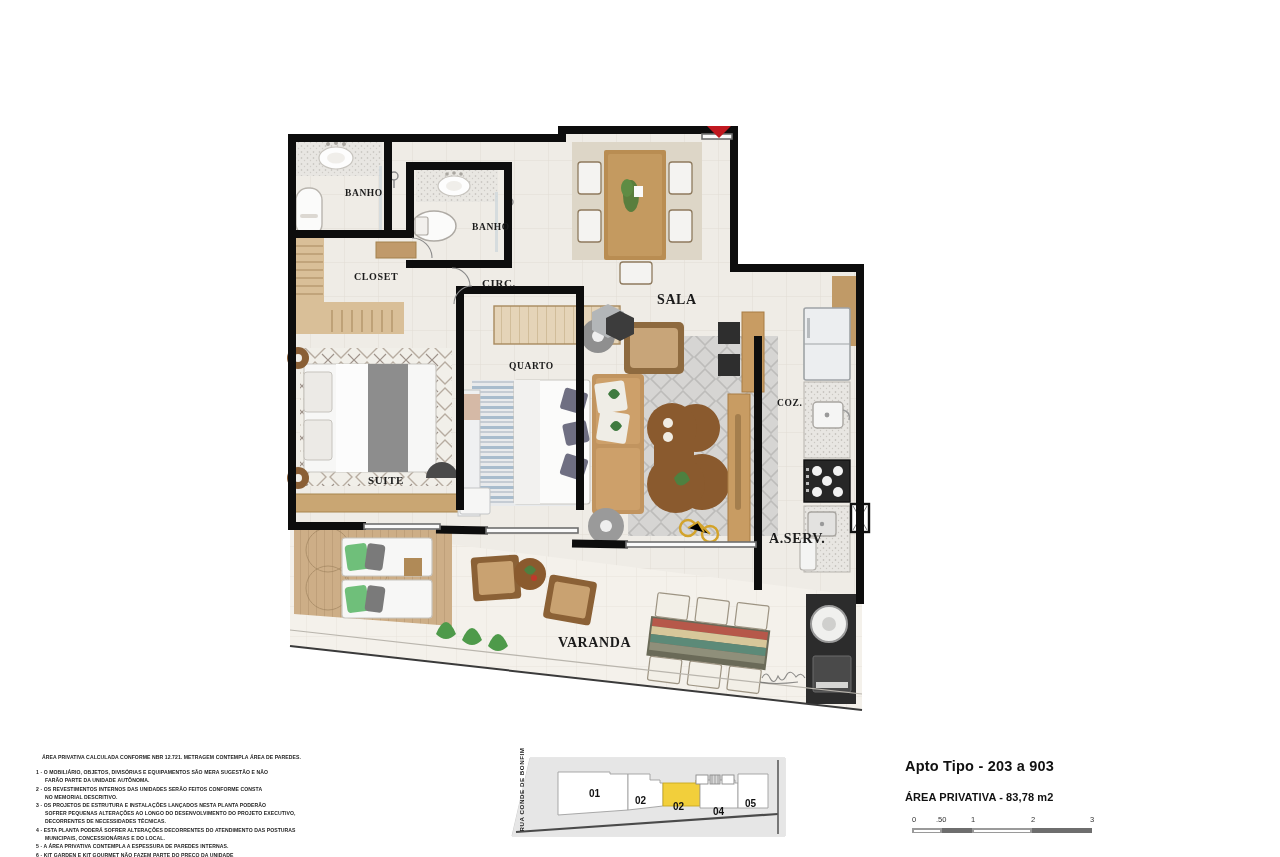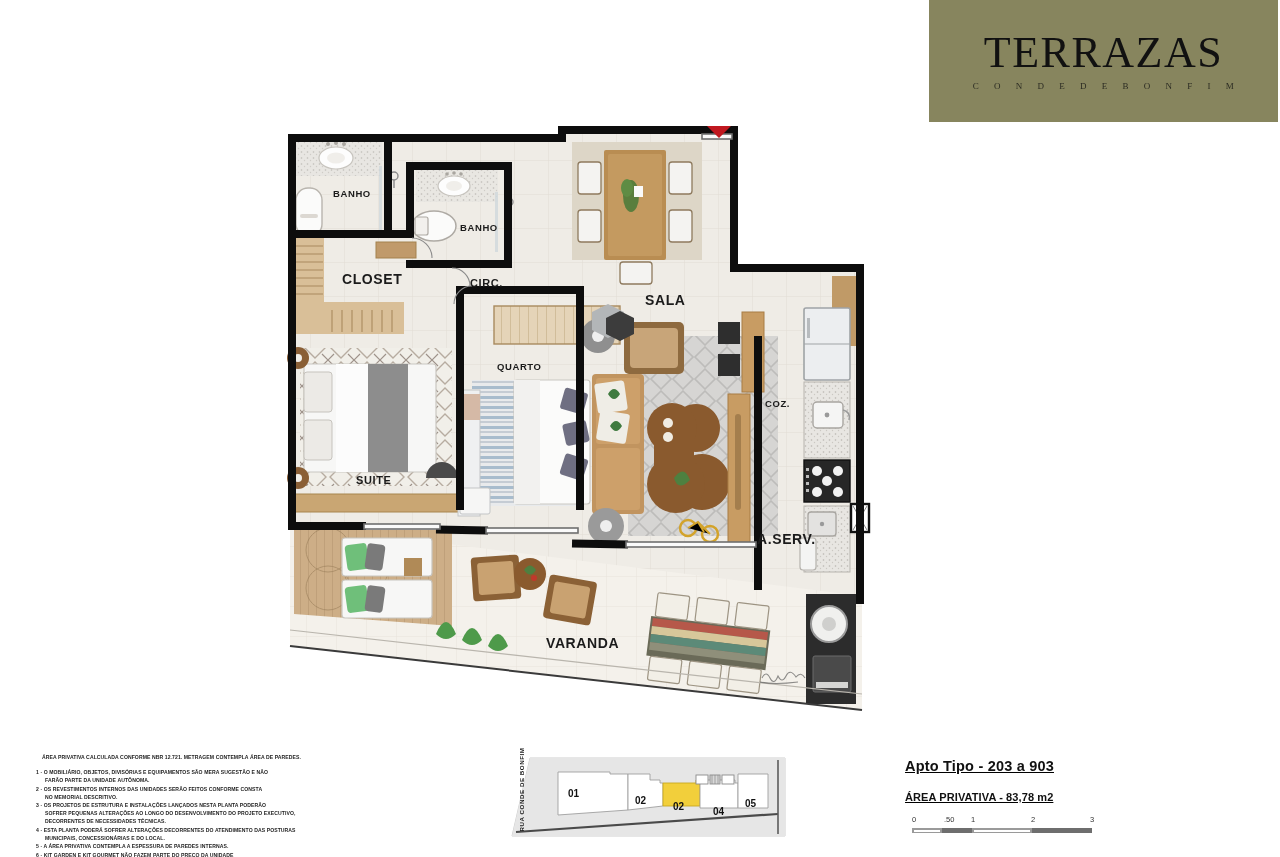--- a/index.html
+++ b/index.html
@@ -29,26 +29,27 @@
     font-size: 9px; letter-spacing: 6.5px; color: #2b2b22;
     margin-top: 6px; padding-left: 6px;
   }
 
   
   #plan { position:absolute; left: 276px; top: 126px; width: 596px; height: 596px; }
   #plan svg { display:block; }
 
   .rlabel {
     position: absolute;
-    font-family: Liberation Sans, sans-serif;
+    font-family: Liberation Serif, serif;
     font-weight: bold;
     color: #1b1b1b;
     letter-spacing: 0.6px;
     white-space: nowrap;
     pointer-events: none;
+    margin-left: 12px;
   }
 
   
   .notes {
     position: absolute; left: 36px; top: 753px; width: 330px;
     font-size: 5.1px; line-height: 1.58; color: #1c1c1c;
     font-family: "Liberation Sans", sans-serif;
     font-weight: bold; letter-spacing: 0.08px;
   }
   .notes .headline { margin-left: 6px; margin-bottom: 7px; }
@@ -62,37 +63,33 @@
     position:absolute; left:-21px; top:36px;
     transform: rotate(-90deg); transform-origin: center center;
     font-size: 6.2px; font-weight: bold; letter-spacing: 0.55px;
     color:#1b1b1b; white-space: nowrap;
   }
   .unit-num {
     position:absolute; font-size: 10px; font-weight: bold; color:#111;
   }
 
   
-  .aptinfo { position:absolute; left:905px; top:758px; width:240px; text-align:left;text-decoration:underline; }
+  .aptinfo { position:absolute; left:905px; top:758px; width:240px; text-align:left; }
   .apt-title { font-size: 14.5px; font-weight: bold; color:#111; letter-spacing:0.2px; }
   .apt-area  { font-size: 11px; font-weight: bold; color:#111; margin-top:17px; letter-spacing:0.1px; }
   .scalewrap { position:absolute; left:912px; top:815px; width:185px; }
   .scale-nums { position:relative; height:12px; }
   .scale-nums span { position:absolute; font-size:7.5px; color:#333; font-weight:normal; }
   .scale-bar { position:relative; height:5px; width:180px; margin-top:1px; }
   .scale-bar i { position:absolute; top:0; height:5px; display:block; }
 </style>
 </head>
 <body>
 <div id="page">
 
-  <div class="logo-box">
-    <div class="logo-main">TERRAZAS</div>
-    <div class="logo-sub">C O N D E   D E   B O N F I M</div>
-  </div>
 
   <div id="plan">
     <svg width="596" height="596" viewBox="0 0 596 596" xmlns="http://www.w3.org/2000/svg">
       <defs>
 
         <pattern id="tile" width="34" height="34" patternUnits="userSpaceOnUse">
           <rect width="34" height="34" fill="#efece6"></rect>
           <path d="M0 0 H34 M0 0 V34" stroke="#e2ddd4" stroke-width="1"></path>
         </pattern>
         <pattern id="tileLight" width="30" height="30" patternUnits="userSpaceOnUse">
@@ -405,21 +402,21 @@
       </g>
 
       <g opacity="0.65" stroke="#555" stroke-width="1.1" fill="none">
         <path d="M486 552 q4 -8 8 0 t8 -2 q4 8 8 0 t10 1 q5 -6 9 1"></path>
         <path d="M484 556 q14 3 38 0"></path>
       </g>
     </svg>
 
     <div class="rlabel" style="left:57px;  top:62px;  font-size:9.5px;">BANHO</div>
     <div class="rlabel" style="left:184px; top:96px;  font-size:9.5px;">BANHO</div>
-    <div class="rlabel" style="left:66px;  top:145px; font-size:14px;">CLOSET</div>
+    <div class="rlabel" style="left:66px;  top:145px; font-size:10px;">CLOSET</div>
     <div class="rlabel" style="left:194px; top:151px; font-size:11px;">CIRC.</div>
     <div class="rlabel" style="left:369px; top:166px; font-size:14px;">SALA</div>
     <div class="rlabel" style="left:221px; top:235px; font-size:9.5px;">QUARTO</div>
     <div class="rlabel" style="left:489px; top:272px; font-size:9.5px;">COZ.</div>
     <div class="rlabel" style="left:80px;  top:348px; font-size:11px;">SUITE</div>
     <div class="rlabel" style="left:481px; top:405px; font-size:14px;">A.SERV.</div>
     <div class="rlabel" style="left:270px; top:509px; font-size:14px;">VARANDA</div>
   </div>
 
   <div class="notes">
@@ -476,36 +473,36 @@
 
       <path d="M238,24 L268,24 L268,58 L238,58 Z" fill="#ffffff" stroke="#9f9f9f" stroke-width="0.9"></path>
 
       <rect x="196" y="25" width="12" height="9" fill="#fff" stroke="#8b8b8b" stroke-width="0.9"></rect>
       <rect x="210" y="25" width="10" height="9" fill="#d9d9d9" stroke="#8b8b8b" stroke-width="0.9"></rect>
       <path d="M212 25 V34 M215 25 V34 M218 25 V34" stroke="#8b8b8b" stroke-width="0.7"></path>
       <rect x="222" y="25" width="12" height="9" fill="#fff" stroke="#8b8b8b" stroke-width="0.9"></rect>
 
       <path d="M278,10 L278,84" stroke="#5c5c5c" stroke-width="1.6"></path>
     </svg>
-    <div class="unit-num" style="left:68px;  top:38px;">01</div>
+    <div class="unit-num" style="left:89px;  top:38px;">01</div>
     <div class="unit-num" style="left:135px; top:45px;">02</div>
     <div class="unit-num" style="left:173px; top:51px;">02</div>
     <div class="unit-num" style="left:213px; top:56px;">04</div>
     <div class="unit-num" style="left:245px; top:48px;">05</div>
   </div>
 
   <div class="aptinfo">
     <div class="apt-title">Apto Tipo -  203 a 903</div>
     <div class="apt-area">ÁREA PRIVATIVA  -  83,78 m2</div>
   </div>
 
   <div class="scalewrap">
     <div class="scale-nums">
       <span style="left:0px;">0</span>
-      <span style="left:32px;">.50</span>
+      <span style="left:24px;">.50</span>
       <span style="left:59px;">1</span>
       <span style="left:119px;">2</span>
       <span style="left:178px;">3</span>
     </div>
     <div class="scale-bar">
       <i style="left:0px;   width:30px; background:#9a9a9a;"></i>
       <i style="left:30px;  width:30px; background:#6e6e6e;"></i>
       <i style="left:60px;  width:60px; background:#9a9a9a;"></i>
       <i style="left:120px; width:60px; background:#6e6e6e;"></i>
       <i style="left:2px;   width:26px;  height:2px; top:1.5px; background:#ffffff;"></i>

